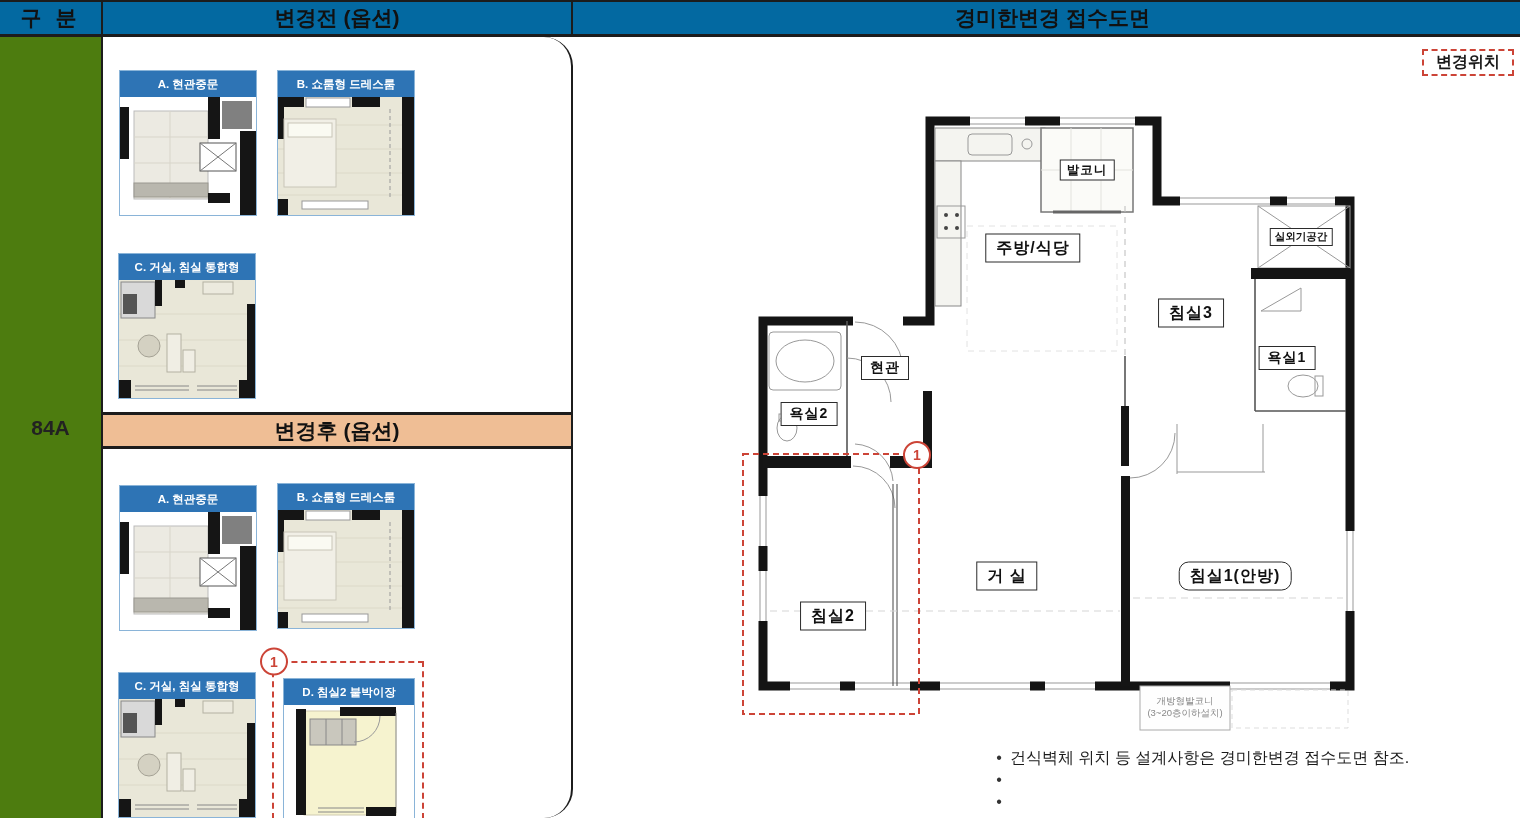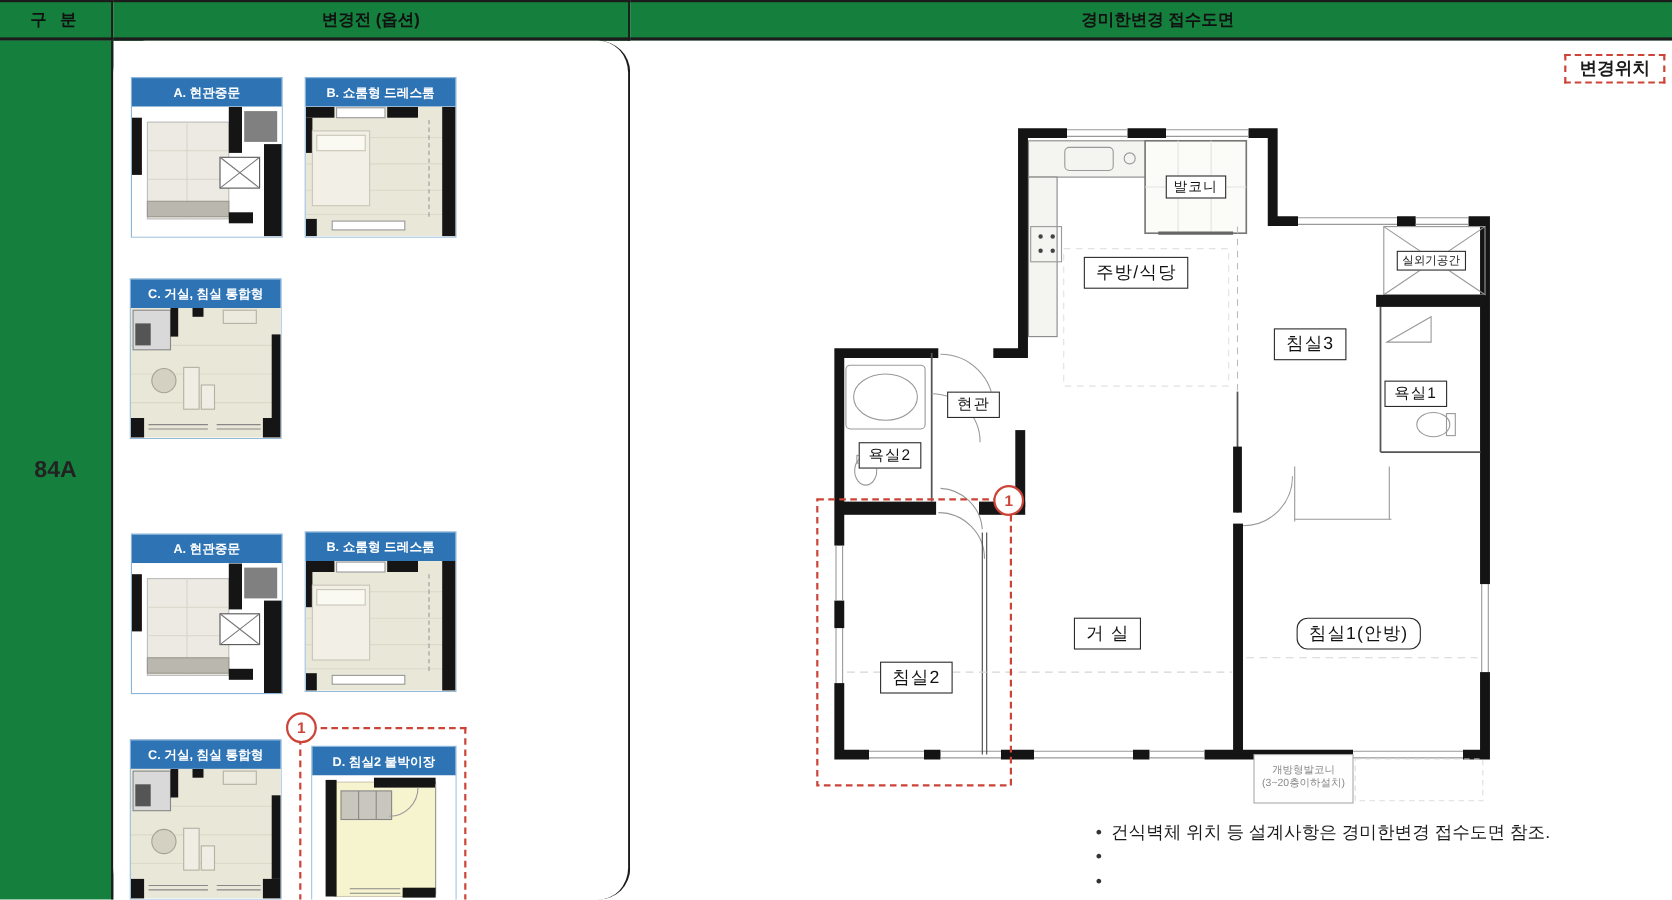--- a/index.html
+++ b/index.html
@@ -1,26 +1,26 @@
 <!DOCTYPE html>
 <html><head>
 <meta charset="utf-8">
 <style>
   html,body{margin:0;padding:0;background:#fff;}
   #app{position:relative;width:1520px;height:818px;overflow:hidden;background:#fff;
        font-family:"Liberation Sans","DejaVu Sans",sans-serif;color:#111;}
   .cell{position:absolute;box-sizing:border-box;}
   
-  .hdr{top:0;height:37px;background:#15803d;border-top:2px solid #1c1c1c;border-bottom:3px solid #1c1c1c;
-       display:flex;align-items:center;justify-content:center;font-size:15px;font-weight:bold;color:#111;}
+  .hdr{top:0;height:37px;background:#0369a1;border-top:2px solid #1c1c1c;border-bottom:3px solid #1c1c1c;
+       display:flex;align-items:center;justify-content:center;font-size:21px;font-weight:bold;color:#111;}
   #hdr-category{left:0;width:103px;border-right:2px solid #1c1c1c;letter-spacing:4px;}
   #hdr-before{left:103px;width:470px;border-right:2px solid #1c1c1c;}
   #hdr-plan{left:573px;width:947px;padding-left:12px;}
   
-  #cell-category{left:0;top:37px;width:103px;height:781px;background:#15803d;border-right:2px solid #1c1c1c;
+  #cell-category{left:0;top:37px;width:103px;height:781px;background:#4d7c0f;border-right:2px solid #1c1c1c;
        display:flex;align-items:center;justify-content:center;font-size:21px;font-weight:600;color:#222;}
   #cell-before{left:103px;top:37px;width:470px;height:781px;background:#fff;border-right:2px solid #1c1c1c;border-radius:29px;}
   #cell-plan{left:573px;top:37px;width:947px;height:781px;background:#fff;}
   
   #after-band{position:absolute;left:0;top:375px;width:100%;height:37px;background:#efbe95;
        border-top:3px solid #1c1c1c;border-bottom:3px solid #1c1c1c;box-sizing:border-box;
        display:flex;align-items:center;justify-content:center;font-size:21px;font-weight:bold;}
   
   .thumb{position:absolute;width:138px;background:#fff;border:1px solid #8ab4d8;box-sizing:border-box;}
   .thumb-header{height:26px;background:#2e74b5;color:#fff;font-size:11.5px;font-weight:bold;
@@ -37,21 +37,21 @@
        background:#fff;color:#cc4437;font-size:14px;font-weight:bold;display:flex;align-items:center;
        justify-content:center;z-index:5;}
   #d-marker{left:0;top:0;transform:translate(-50%,-55%);}
   
   #change-badge{position:absolute;left:849px;top:12px;width:92px;height:27px;border:2px dashed #cc4437;
        box-sizing:border-box;display:flex;align-items:center;justify-content:center;
        font-size:16px;font-weight:bold;color:#1a1a1a;background:#fff;}
   #plan-wrap{position:absolute;left:162px;top:69px;width:640px;height:630px;}
   #plan-wrap svg{position:absolute;left:0;top:0;}
   .room-label{position:absolute;transform:translate(-50%,-50%);background:#fff;border:1.6px solid #2b2b2b;
-       padding:2px 8px;font-size:14px;font-weight:400;color:#111;white-space:nowrap;letter-spacing:1px;z-index:3;}
+       padding:2px 8px;font-size:14px;font-weight:700;color:#111;white-space:nowrap;letter-spacing:1px;z-index:3;}
   .room-label.lg{font-size:16px;padding:3px 10px;}
   .room-label.sm{font-size:12.5px;padding:1px 6px;}
   .room-label.xs{font-size:10.5px;padding:1px 4px;letter-spacing:0;border-width:1.3px;}
   #lbl-balcony{left:352px;top:64px;}   #lbl-kitchen{left:298px;top:142px;}
   #lbl-bedroom3{left:456px;top:207px;} #lbl-outdoor{left:566px;top:131px;}
   #lbl-entrance{left:150px;top:262px;} #lbl-bath1{left:552px;top:252px;}
   #lbl-bath2{left:74px;top:308px;}     #lbl-bedroom2{left:98px;top:470px;margin-top:40px;}
   #lbl-living{left:272px;top:470px;}   #lbl-bedroom1{left:500px;top:470px;border-radius:10px;}
   #plan-marker{left:182px;top:349px;transform:translate(-50%,-50%);}
   #open-balcony-note{position:absolute;left:450px;top:601px;transform:translate(-50%,-50%);
@@ -143,20 +143,21 @@
           <rect class="wall" x="0" y="100" width="12" height="18"></rect>
           <line x1="16" y1="106" x2="70" y2="106" stroke="#888"></line>
             <line x1="16" y1="110" x2="70" y2="110" stroke="#888"></line>
           <line x1="78" y1="106" x2="118" y2="106" stroke="#888"></line>
             <line x1="78" y1="110" x2="118" y2="110" stroke="#888"></line>
           <rect class="wall" x="120" y="100" width="18" height="18"></rect>
         </svg>
       </div>
     </div>
 
+    <div id="after-band">변경후 (옵션)</div>
 
     <div class="thumb" id="thumb-after-a">
       <div class="thumb-header">A. 현관중문</div>
       <div class="thumb-body">
         <svg width="138" height="118" viewBox="0 0 138 118">
           <rect x="14" y="14" width="74" height="88" fill="#eceae2" stroke="#bbb"></rect>
           <line x1="14" y1="40" x2="88" y2="40" stroke="#d8d5ca"></line>
             <line x1="14" y1="66" x2="88" y2="66" stroke="#d8d5ca"></line>
           <line x1="50" y1="14" x2="50" y2="102" stroke="#d8d5ca"></line>
           <rect class="wall" x="0" y="10" width="9" height="52"></rect>

